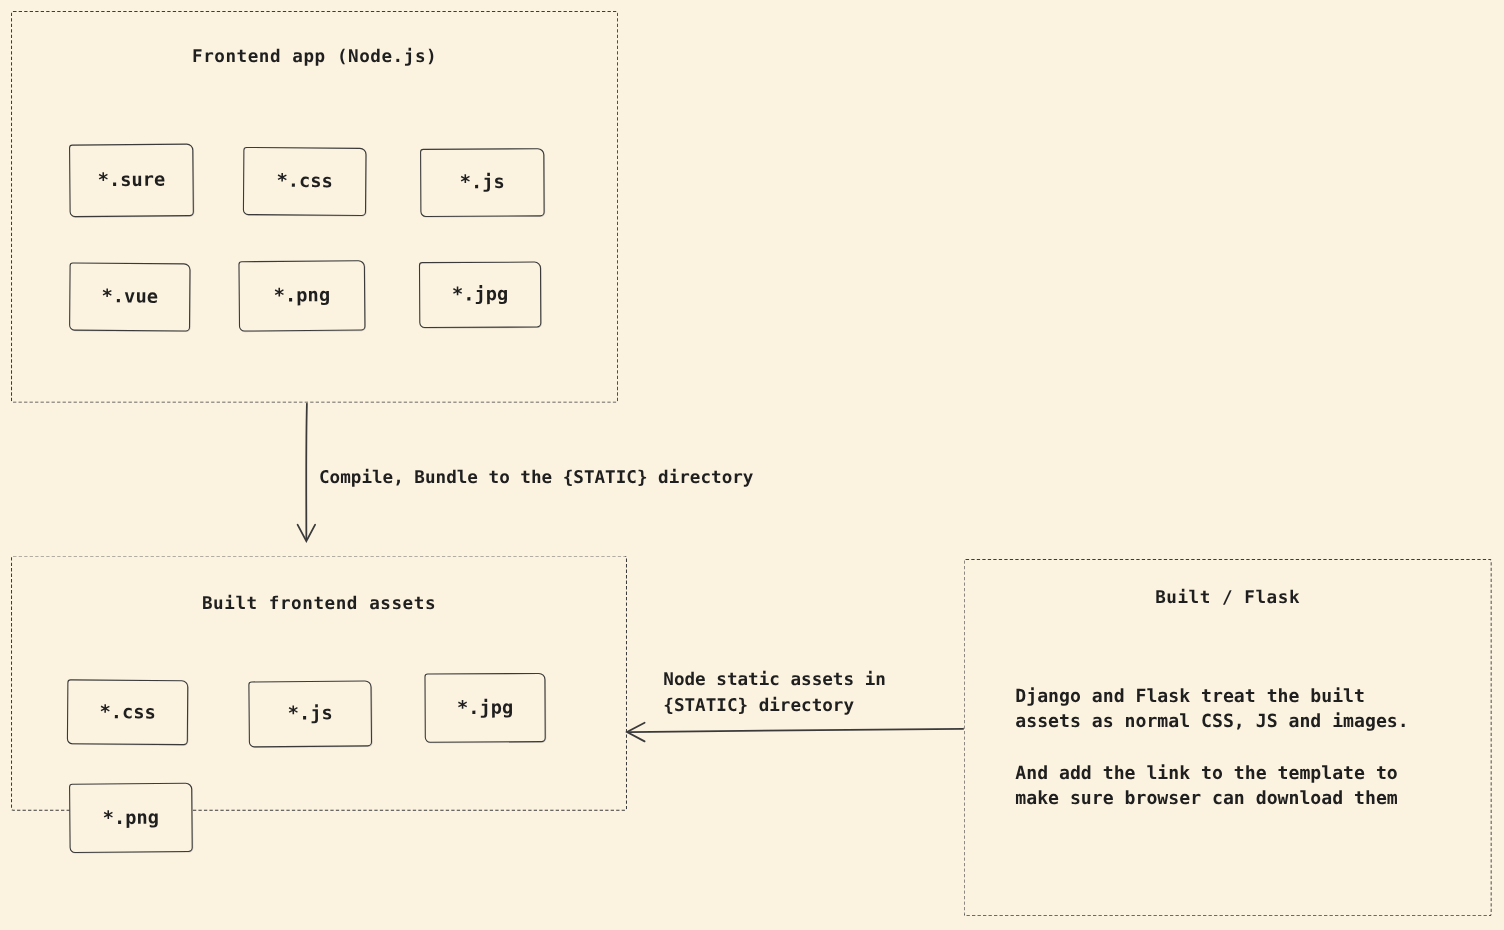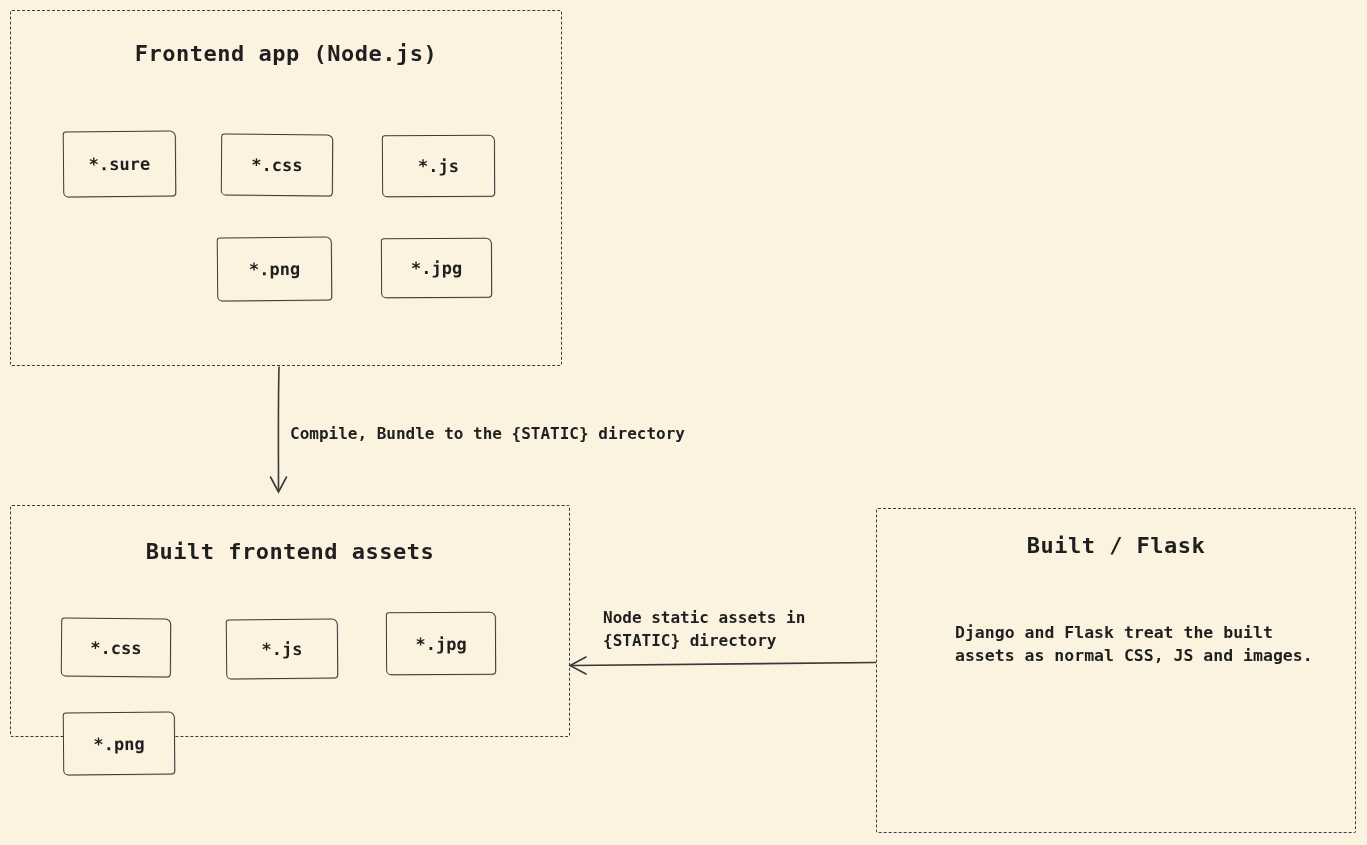--- a/index.html
+++ b/index.html
@@ -22,21 +22,21 @@
     position: absolute;
     border: 1.7px dashed #3c3c3c;
     border-radius: 2px;
     background: #fbf2e0;
   }
 
   .box-title {
     position: absolute;
     width: 100%;
     text-align: center;
-    font-size: 22px;
+    font-size: 16px;
     font-weight: 700;
     letter-spacing: 0.5px;
     white-space: nowrap;
   }
 
   .chip {
     position: absolute;
     display: flex;
     align-items: center;
     justify-content: center;
@@ -55,21 +55,20 @@
     line-height: 23px;
     white-space: pre-line;
   }
 
   .para {
     position: absolute;
     font-size: 16.5px;
     font-weight: 700;
     line-height: 23px;
     white-space: pre-line;
-    margin-left: 32px;
   }
 
   svg.arrow { position: absolute; overflow: visible; }
   svg.arrow path, svg.arrow line {
     stroke: #3a3a3a;
     stroke-width: 1.6;
     fill: none;
     stroke-linecap: round;
   }
 
@@ -83,20 +82,21 @@
 
 <div id="canvas">
 
   <div class="dashed-box" style="left:10px; top:10px; width:552px; height:356px;">
     <div class="box-title" style="top:30px;">Frontend app (Node.js)</div>
 
     <div class="chip r1" style="left:52px;  top:120px; width:113px; height:66px;">*.sure</div>
     <div class="chip r2" style="left:210px; top:123px; width:112px; height:62px;">*.css</div>
     <div class="chip r3" style="left:371px; top:124px; width:113px; height:62px;">*.js</div>
 
+    <div class="chip r2" style="left:52px;  top:228px; width:110px; height:62px;">*.vue</div>
     <div class="chip r1" style="left:206px; top:226px; width:115px; height:64px;">*.png</div>
     <div class="chip r3" style="left:370px; top:227px; width:111px; height:60px;">*.jpg</div>
   </div>
 
   <svg class="arrow" style="left:258px; top:366px;" width="44" height="132" viewBox="0 0 44 132">
     <path d="M21 1 C 20 42, 20.5 84, 20.5 124"></path>
     <path d="M12.5 111 L 20.5 126 L 28.5 111"></path>
   </svg>
   <div class="arrow-label" style="left:290px; top:422px;">Compile, Bundle to the {STATIC} directory</div>
 
@@ -115,15 +115,17 @@
     <path d="M20 7 L 4 15.5 L 20 24"></path>
   </svg>
   <div class="arrow-label" style="left:603px; top:606px;">Node static assets in
 {STATIC} directory</div>
 
   <div class="dashed-box" style="left:876px; top:508px; width:480px; height:325px;">
     <div class="box-title" style="top:24px;">Built / Flask</div>
 
     <div class="para" style="left:46px; top:112px; width:410px;">Django and Flask treat the built
 assets as normal CSS, JS and images.</div>
+    <div class="para" style="left:46px; top:182px; width:410px;">And add the link to the template to
+make sure browser can download them</div>
   </div>
 
 </div>
 
 </body></html>

